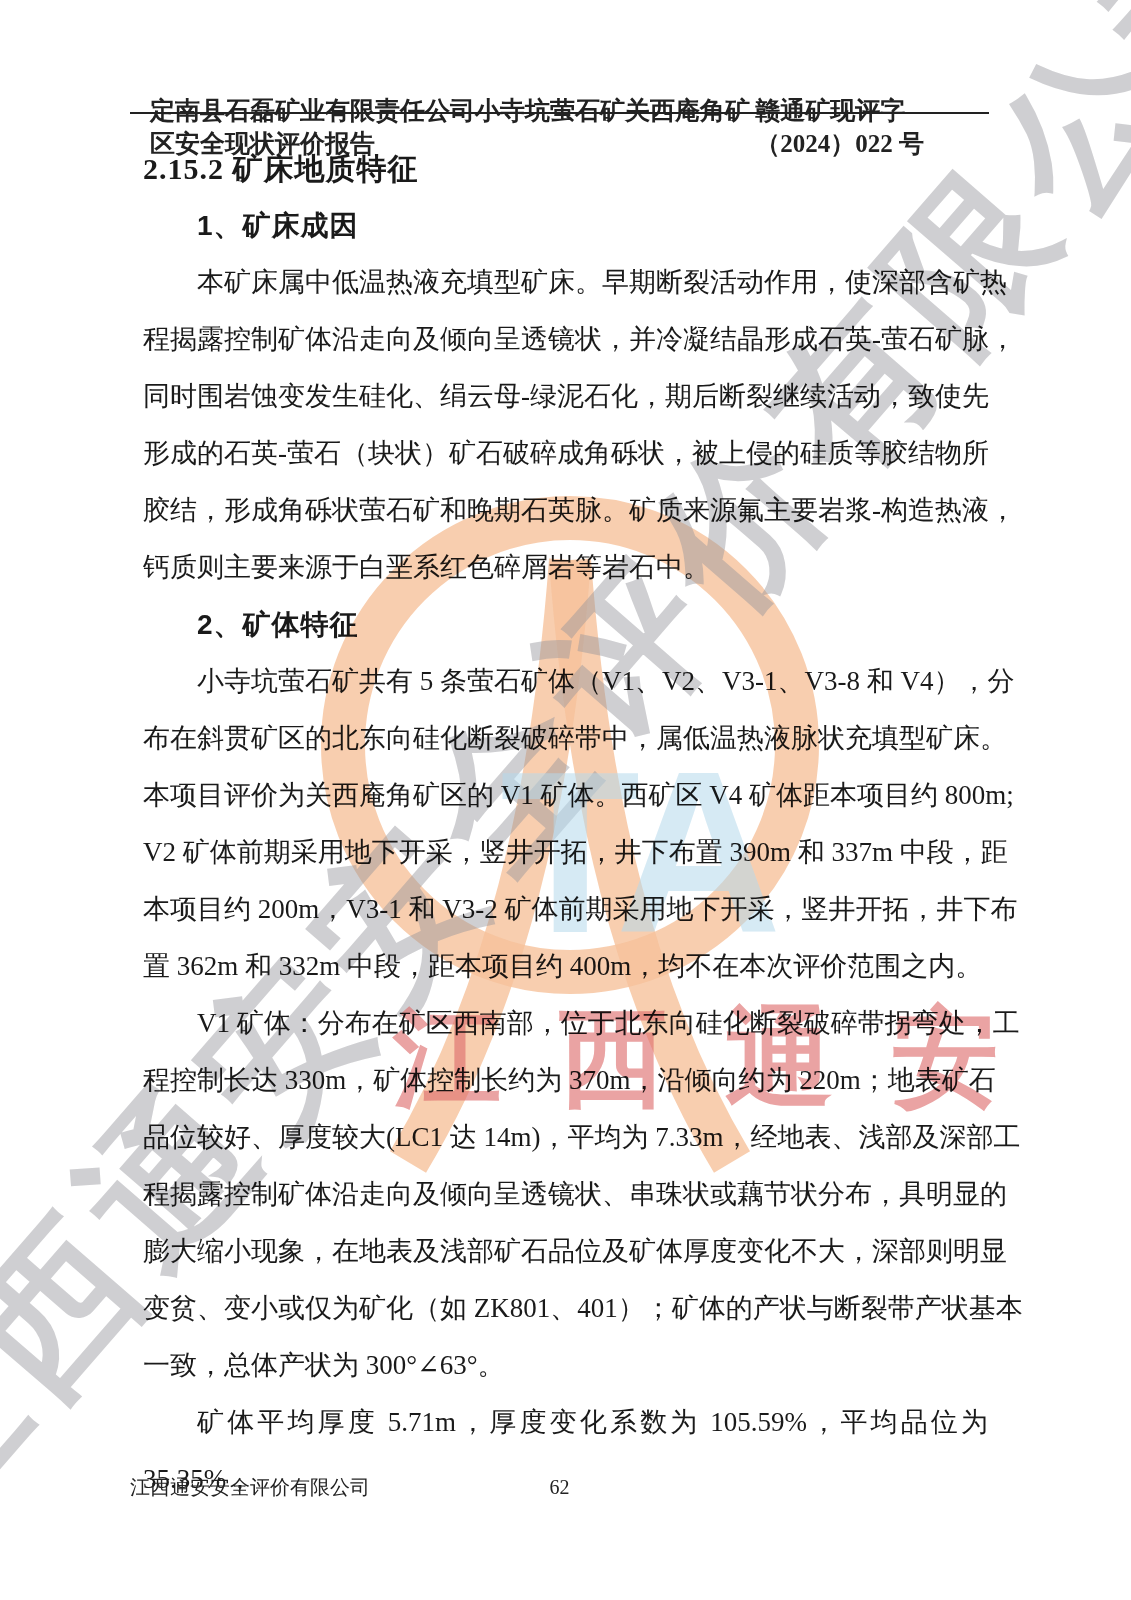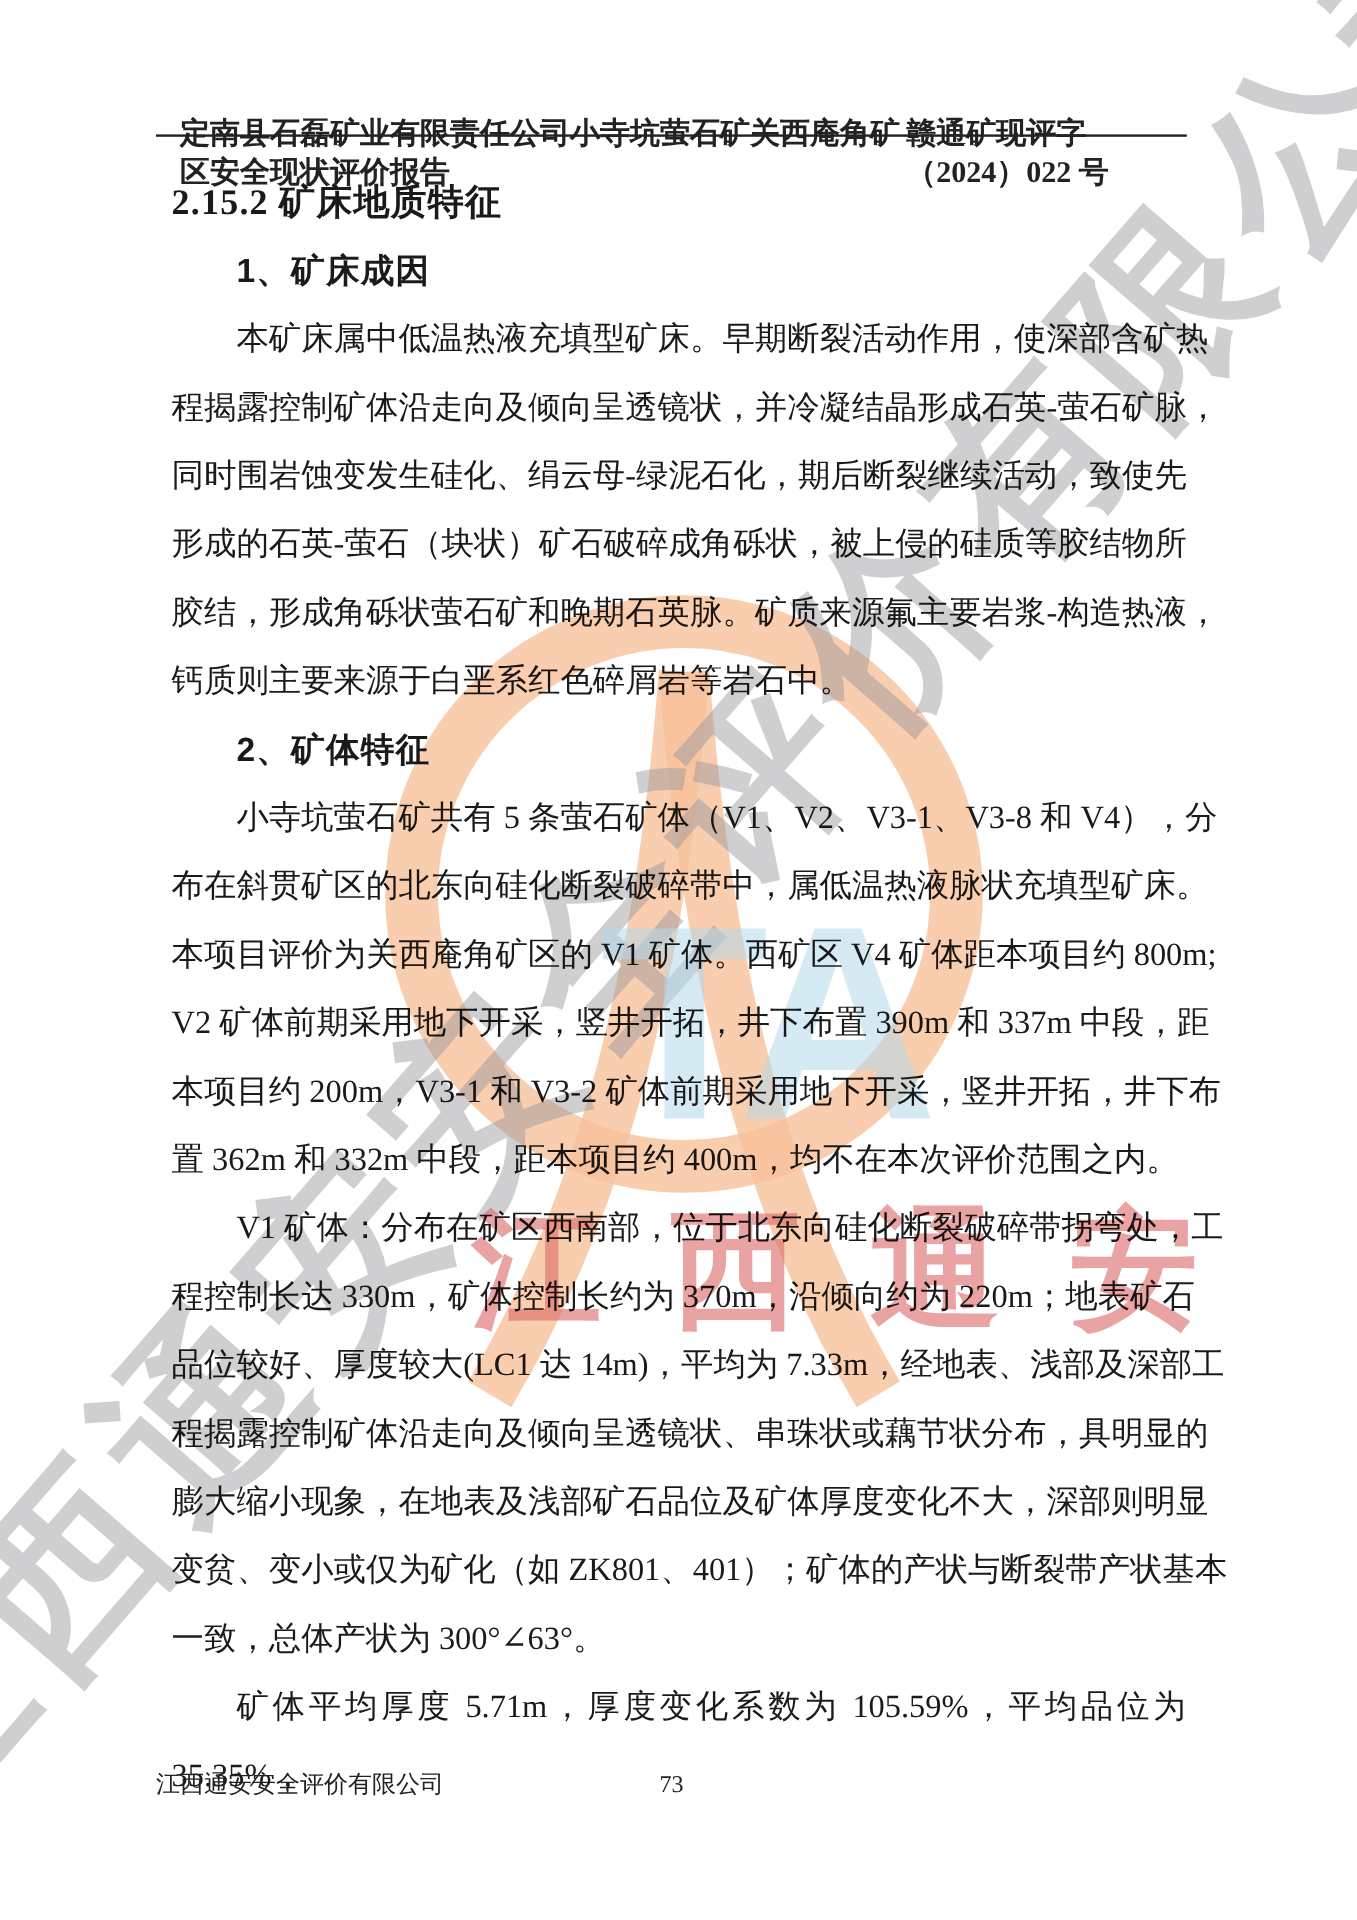--- a/index.html
+++ b/index.html
@@ -136,21 +136,21 @@
       <div class="line last">一致，总体产状为 300°∠63°。</div>
     </div>
 
     <div>
       <div class="line indent last">矿体平均厚度 5.71m，厚度变化系数为 105.59%，平均品位为 35.35%，</div>
     </div>
   </div>
 
   <div class="footer">
     <span class="company">江西通安安全评价有限公司</span>
-    <span>73</span>
+    <span>62</span>
   </div>
 
   <div class="watermark">
     <svg class="wm-svg" width="1131" height="1600" viewBox="0 0 1131 1600">
       <circle cx="570" cy="745" r="227" fill="none" stroke="#f6c29b" stroke-width="44" opacity="0.8"></circle>
       <path d="M 570 560 C 552 800 505 1000 408 1162" fill="none" stroke="#f6c29b" stroke-width="42" opacity="0.8"></path>
       <path d="M 570 560 C 588 800 635 1000 732 1162" fill="none" stroke="#f6c29b" stroke-width="42" opacity="0.8"></path>
     </svg>
     <div class="wm-diagonal">江西通安安全评价有限公司</div>
     <div class="wm-blue">TA</div>

